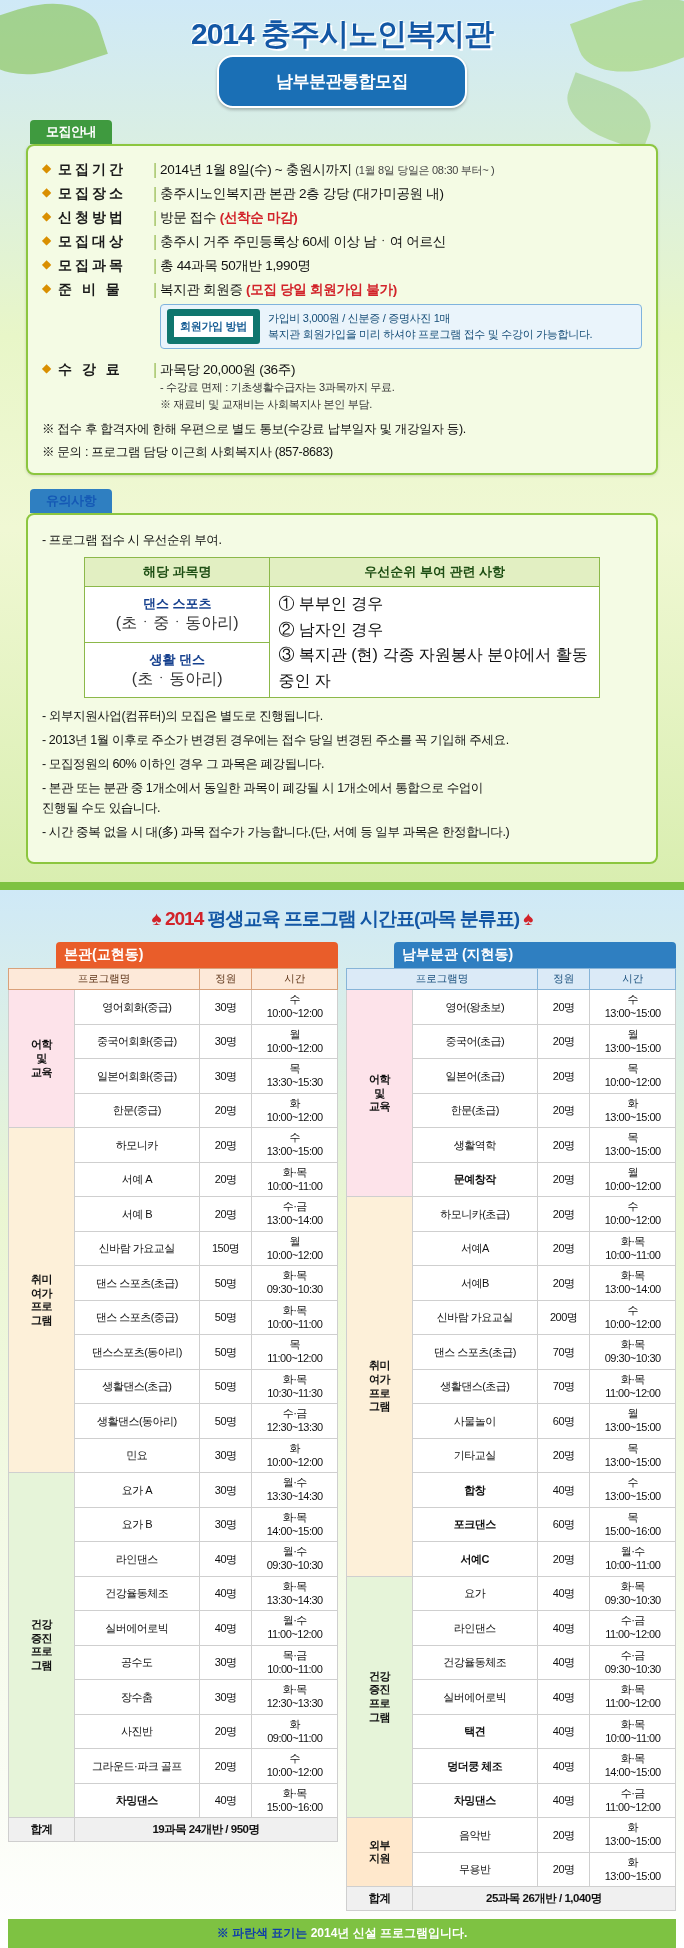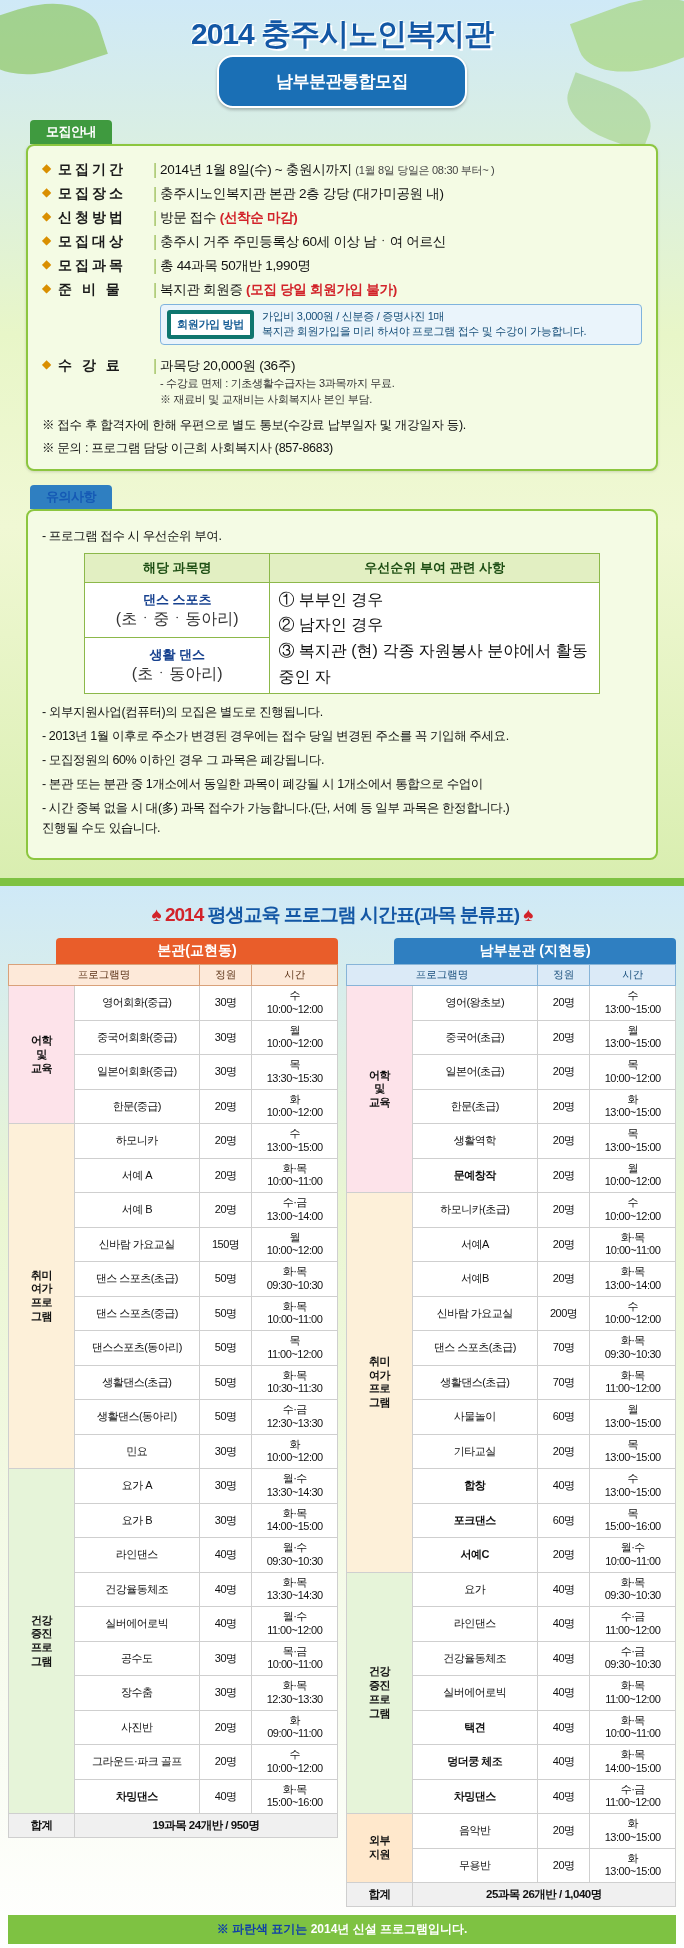--- a/index.html
+++ b/index.html
@@ -67,21 +67,21 @@
   .sep { width:10px; color:#9bbf5a; text-align:center;}
   .val { font-size:13.5px; color:#111; letter-spacing:-0.3px;}
   .val .small { font-size:11px; color:#444; }
   .redb { color:#d2232a; font-weight:bold; }
 
   .memberBox {
     margin-top:5px; border:1px solid #7fb3dd; background:#eaf4fb;
     border-radius:4px; padding:4px 6px; display:flex; gap:8px; align-items:center;
   }
   .memberBox .cap {
-    background:#ffffff; border:4px solid #0f766e; color:#1a5f96;
+    background:#ffffff; border:7px solid #0f766e; color:#1a5f96;
     font-size:11px; font-weight:bold; padding:3px 6px; border-radius:3px; white-space:nowrap;
   }
   .memberBox .txt { font-size:11px; color:#174e78; line-height:1.4; }
 
   .noteLine { font-size:12.5px; color:#111; margin-top:6px; letter-spacing:-0.3px;}
   .feeNote { font-size:11px; color:#333; line-height:1.5; }
 
   
   .cautionWrap { margin-top:14px; }
   .cautionBox {
@@ -105,21 +105,21 @@
     padding: 10px 8px 8px 8px; border-top: 4px solid #7ec242;
   }
   .schedTitle {
     text-align:center; font-size:19px; font-weight:bold; color:#1357a5;
     letter-spacing:-1px; margin: 6px 0 10px 0;
   }
   .schedTitle .yr { color:#d2232a; }
   .twoCols { display:flex; gap:8px; }
   .colBox { flex:1; }
   .colHead {
-    text-align:center; font-size:14px; font-weight:bold; color:#fff;
+    text-align:left; font-size:14px; font-weight:bold; color:#fff;
     padding:4px 8px; border-radius:4px 4px 0 0;margin-left:48px;
   }
   .colHead.main { background:#e95d2a; }
   .colHead.south { background:#2f7fc1; }
   table.sched { width:100%; border-collapse:collapse; background:#fff; }
   table.sched th {
     font-size:10.5px; font-weight:normal; background:#fde9d9; border:1px solid #d9a17a;
     padding:3px 1px; color:#5c3317;
   }
   .south table.sched th { background:#dbeaf7; border-color:#87b4d8; color:#184e7c; }
@@ -264,22 +264,22 @@
               <span>생활 댄스</span>
               <span class="sub">(초ㆍ동아리)</span>
             </td>
           </tr>
         </tbody>
           </table>
         <p>- 외부지원사업(컴퓨터)의 모집은 별도로 진행됩니다.</p>
         <p>- 2013년 1월 이후로 주소가 변경된 경우에는 접수 당일 변경된 주소를 꼭 기입해 주세요.</p>
         <p>- 모집정원의 60% 이하인 경우 그 과목은 폐강됩니다.</p>
         <p>- 본관 또는 분관 중 1개소에서 동일한 과목이 폐강될 시 1개소에서 통합으로 수업이</p>
+        <p style="margin-top:-4px">  진행될 수도 있습니다.</p>
         <p>- 시간 중복 없을 시 대(多) 과목 접수가 가능합니다.(단, 서예 등 일부 과목은 한정합니다.)</p>
-        <p style="margin-top:-4px">  진행될 수도 있습니다.</p>
       </div>
     </div>
   </div>
 
   <div class="schedWrap">
     <div class="schedTitle">
       <span class="dia">♠</span>
       <span class="yr">2014</span>
       <span>평생교육 프로그램 시간표(과목 분류표)</span>
       <span class="dia">♠</span>

